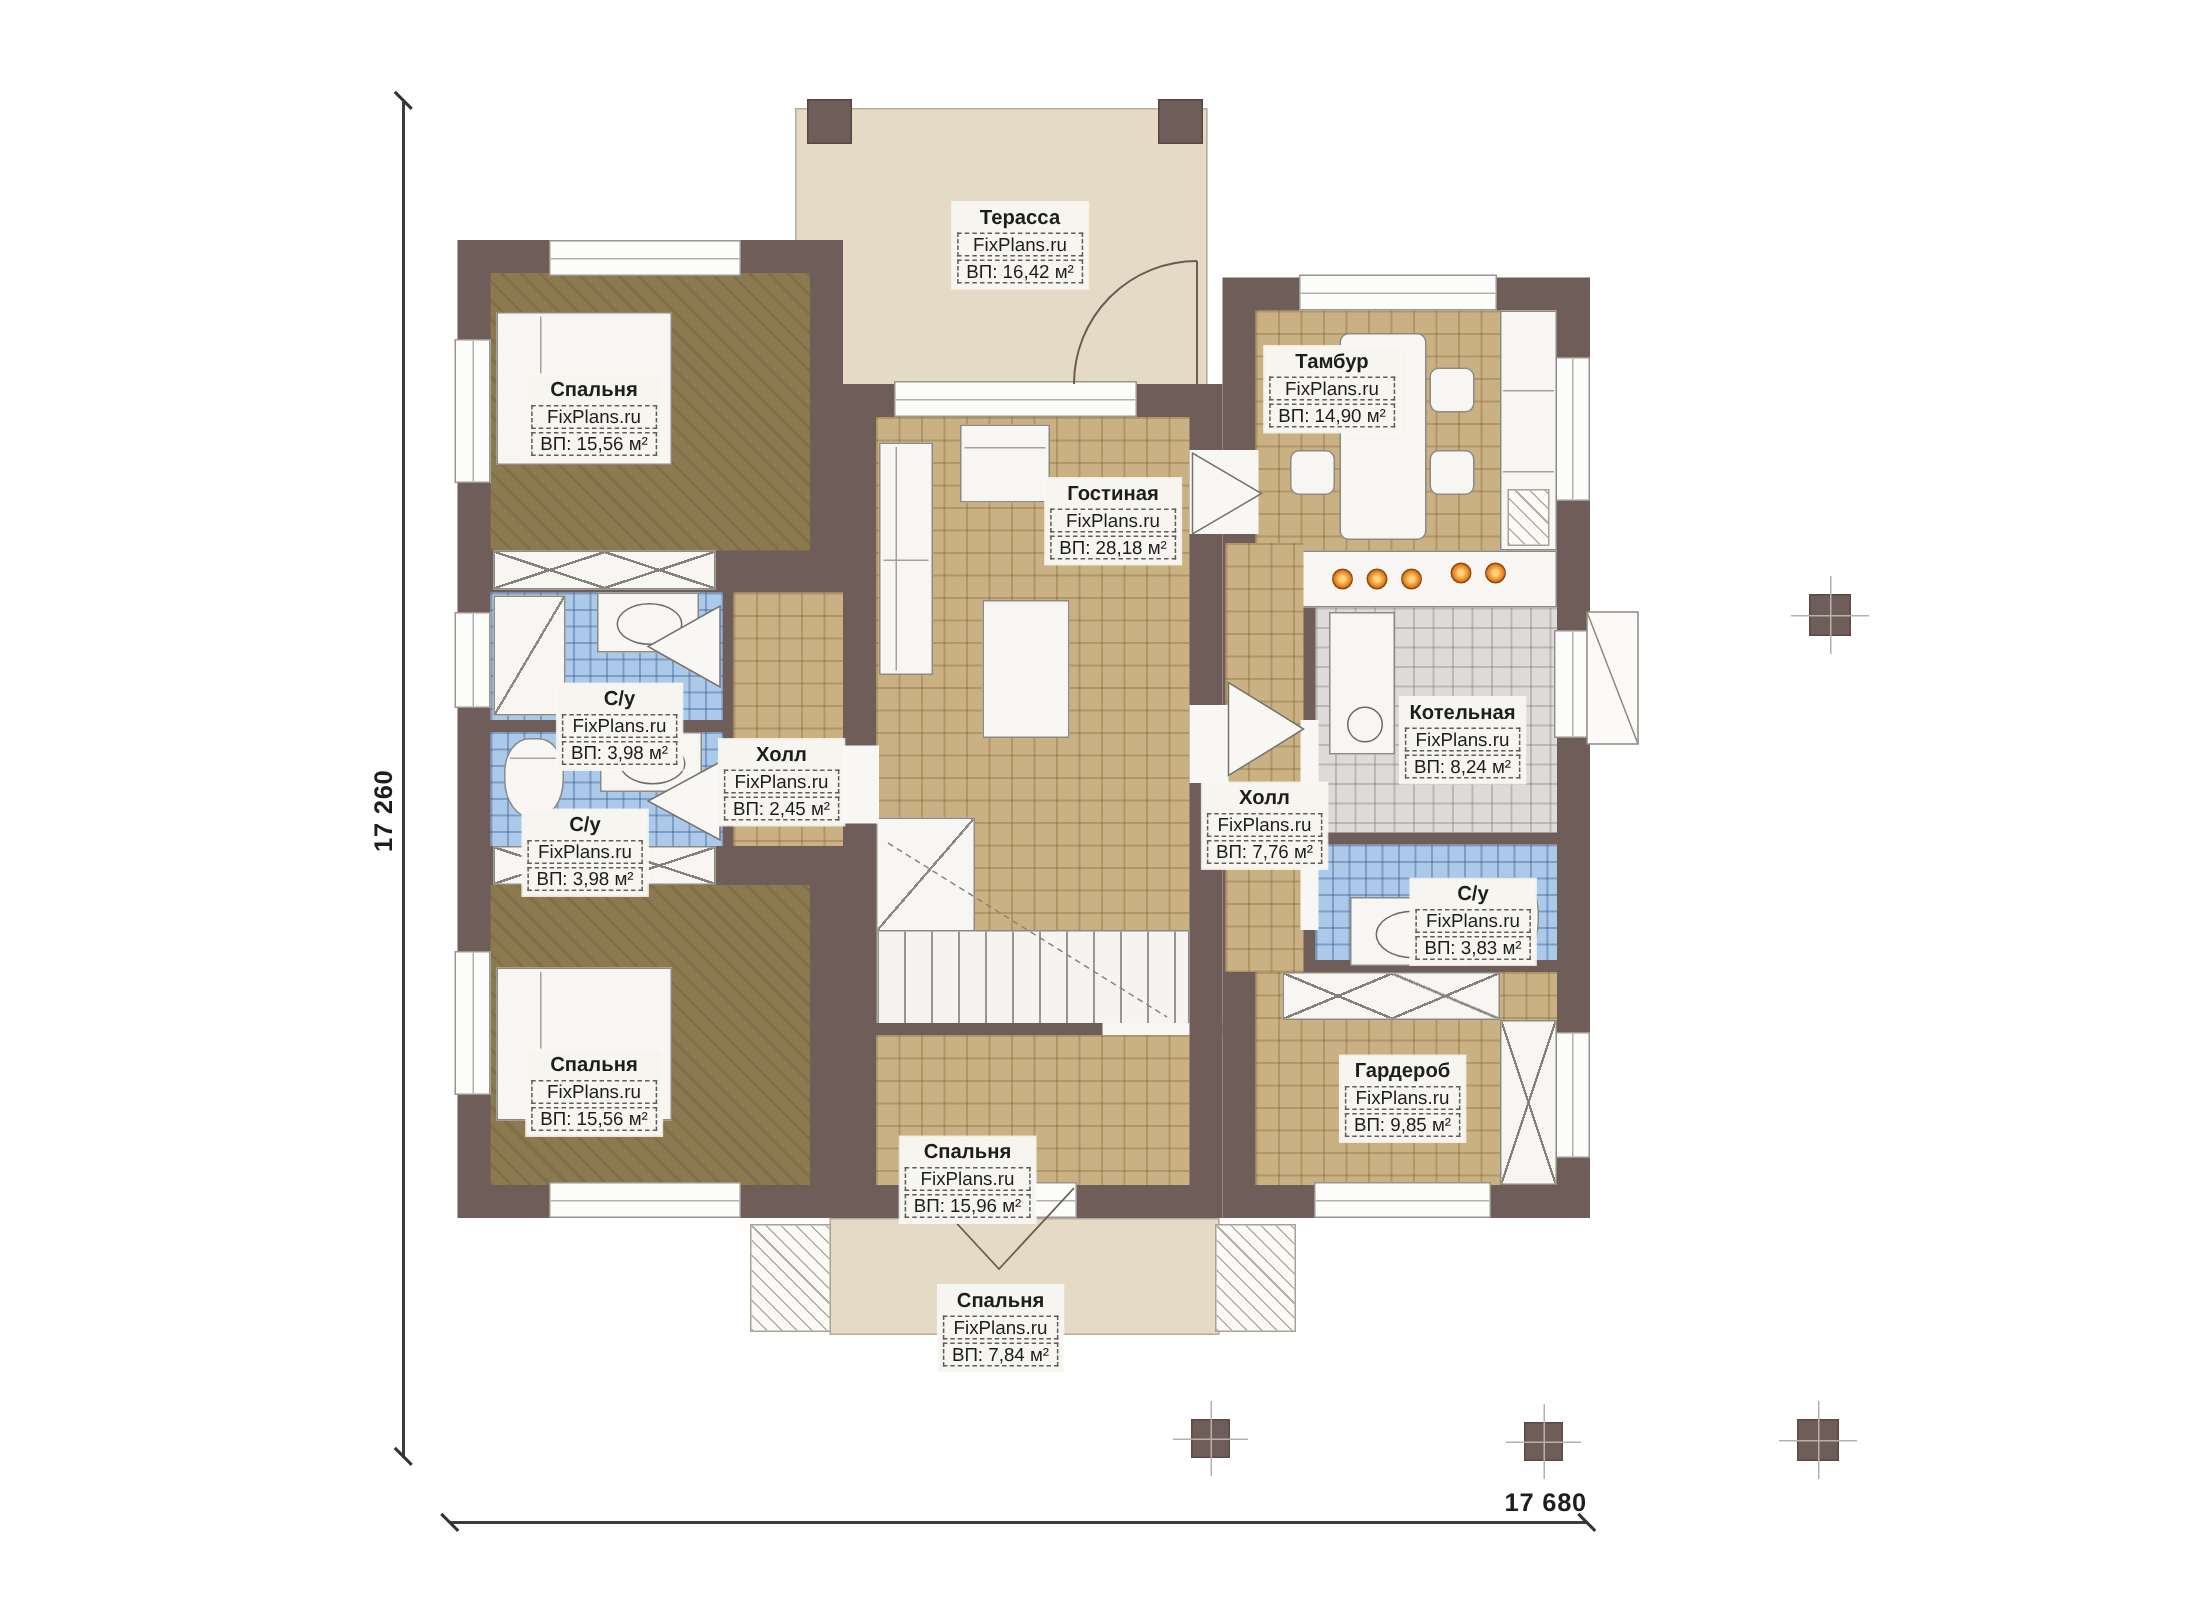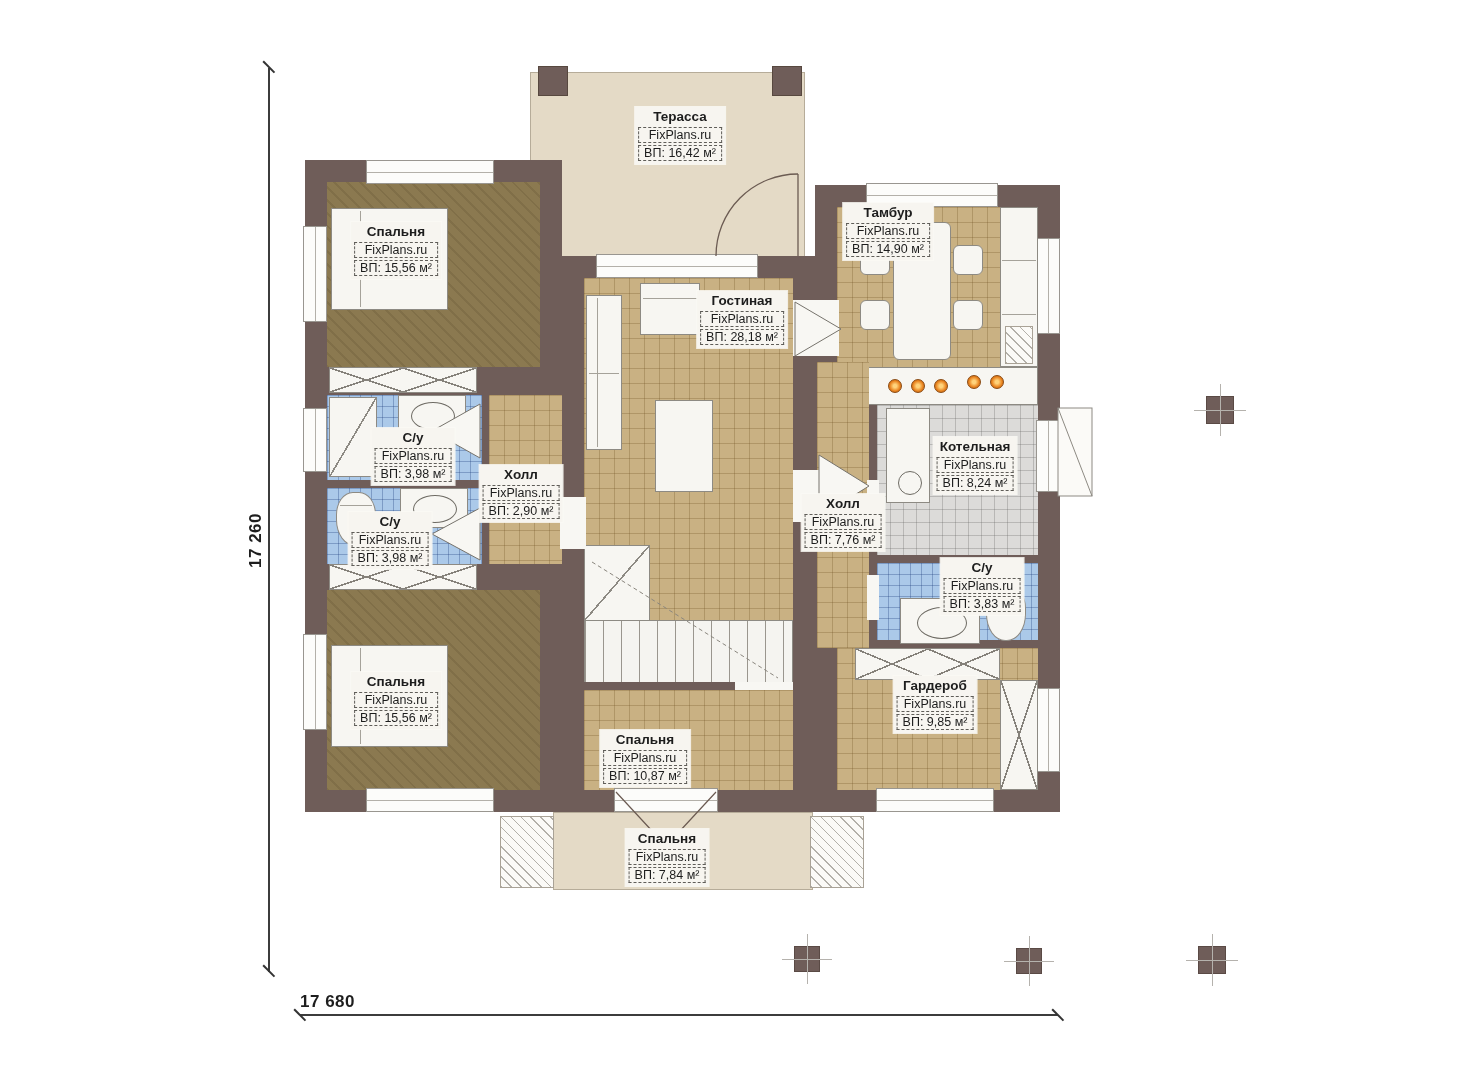--- a/index.html
+++ b/index.html
@@ -41,21 +41,21 @@
   .hatch { background-color:#fbfaf7;
       background-image:repeating-linear-gradient(45deg,rgba(120,115,105,.55) 0 1px,transparent 1px 7px);
       border:1px solid #a9a296; }
   .burner { position:absolute; width:12px; height:12px; border-radius:50%;
       background:radial-gradient(circle,#ffd27a 0 20%,#e8821e 60%,#b35a10 100%);
       border:1px solid #8a4a12; z-index:6; }
   .pillar { position:absolute; width:26px; height:26px; background:#6f5d59; border:1px solid #5a4a45; z-index:4; }
   .pillar::before { content:""; position:absolute; left:-13px; right:-13px; top:50%; height:1px; background:#b5b2ad; }
   .pillar::after  { content:""; position:absolute; top:-13px; bottom:-13px; left:50%; width:1px; background:#b5b2ad; }
   .rlabel { position:absolute; transform:translateX(-50%); background:#f7f5f0; padding:2px 3px 3px;
-            text-align:center; color:#1d1d1d; z-index:30; box-shadow:0 0 0 1px rgba(250,249,245,.85); }
+            text-align:center; color:#1d1d1d; z-index:30; box-shadow:0 0 0 1px rgba(250,249,245,.85);margin-top:28px; }
   .rname { font-weight:bold; font-size:13.5px; white-space:nowrap; padding:0 3px 1px; }
   .rrow  { border:1px dashed #5f5d58; font-size:12.5px; white-space:nowrap; padding:0 5px; margin-top:2px; background:#f7f5f0; }
   .dimline { position:absolute; background:#3c3c3c; z-index:8; }
   .dimtext { position:absolute; font-weight:bold; font-size:17px; color:#1e1e1e; z-index:8; letter-spacing:.5px; }
   .slash { position:absolute; width:16px; height:1.5px; background:#333; transform:rotate(45deg); z-index:8; }
   .rounded { border-radius:6px; }
   .toilet { border-radius:42% 42% 48% 48%; }
   svg.overlay { position:absolute; left:0; top:0; z-index:7; }
 </style>
 </head>
@@ -219,21 +219,21 @@
     <div class="rrow">ВП: 28,18 м²</div>
   </div>
   <div class="rlabel" style="left:413px;top:428px;">
     <div class="rname">С/у</div>
     <div class="rrow">FixPlans.ru</div>
     <div class="rrow">ВП: 3,98 м²</div>
   </div>
   <div class="rlabel" style="left:521px;top:465px;">
     <div class="rname">Холл</div>
     <div class="rrow">FixPlans.ru</div>
-    <div class="rrow">ВП: 2,90 м²</div>
+    <div class="rrow">ВП: 2,45 м²</div>
   </div>
   <div class="rlabel" style="left:390px;top:512px;">
     <div class="rname">С/у</div>
     <div class="rrow">FixPlans.ru</div>
     <div class="rrow">ВП: 3,98 м²</div>
   </div>
   <div class="rlabel" style="left:843px;top:494px;">
     <div class="rname">Холл</div>
     <div class="rrow">FixPlans.ru</div>
     <div class="rrow">ВП: 7,76 м²</div>
@@ -254,31 +254,31 @@
     <div class="rrow">ВП: 15,56 м²</div>
   </div>
   <div class="rlabel" style="left:935px;top:676px;">
     <div class="rname">Гардероб</div>
     <div class="rrow">FixPlans.ru</div>
     <div class="rrow">ВП: 9,85 м²</div>
   </div>
   <div class="rlabel" style="left:645px;top:730px;">
     <div class="rname">Спальня</div>
     <div class="rrow">FixPlans.ru</div>
-    <div class="rrow">ВП: 10,87 м²</div>
+    <div class="rrow">ВП: 15,96 м²</div>
   </div>
   <div class="rlabel" style="left:667px;top:829px;">
     <div class="rname">Спальня</div>
     <div class="rrow">FixPlans.ru</div>
     <div class="rrow">ВП: 7,84 м²</div>
   </div>
 
   <div class="dimline" style="left:268px;top:68px;width:1.5px;height:904px;"></div>
   <div class="slash" style="left:261px;top:66px;"></div>
   <div class="slash" style="left:261px;top:970px;"></div>
   <div class="dimtext" style="left:246px;top:568px;transform:rotate(-90deg);transform-origin:0 0;">17 260</div>
 
   <div class="dimline" style="left:300px;top:1014px;width:758px;height:1.5px;"></div>
   <div class="slash" style="left:292px;top:1014px;"></div>
   <div class="slash" style="left:1050px;top:1014px;"></div>
-  <div class="dimtext" style="left:300px;top:992px;width:758px;text-align:left;">17 680</div>
+  <div class="dimtext" style="left:300px;top:992px;width:758px;text-align:right;">17 680</div>
 
 </div>
 
 </body></html>

